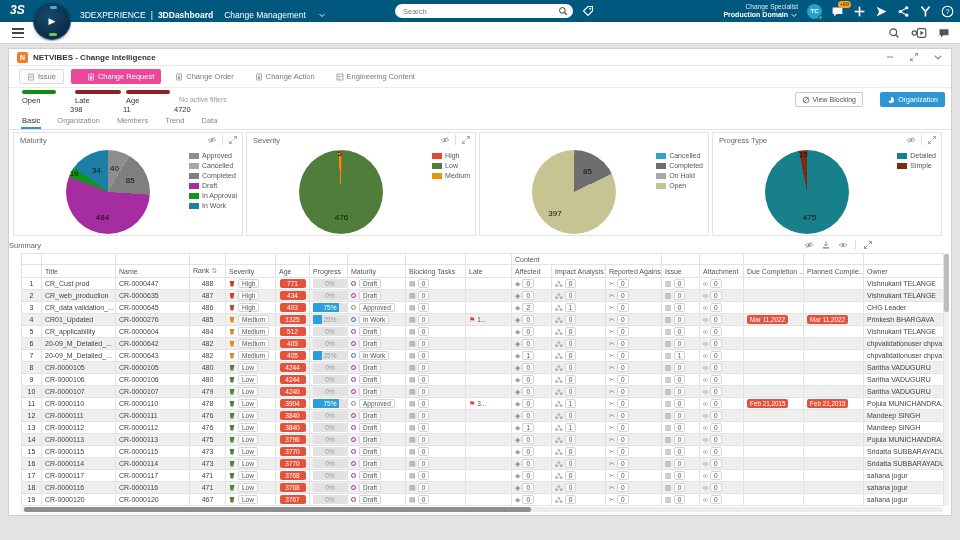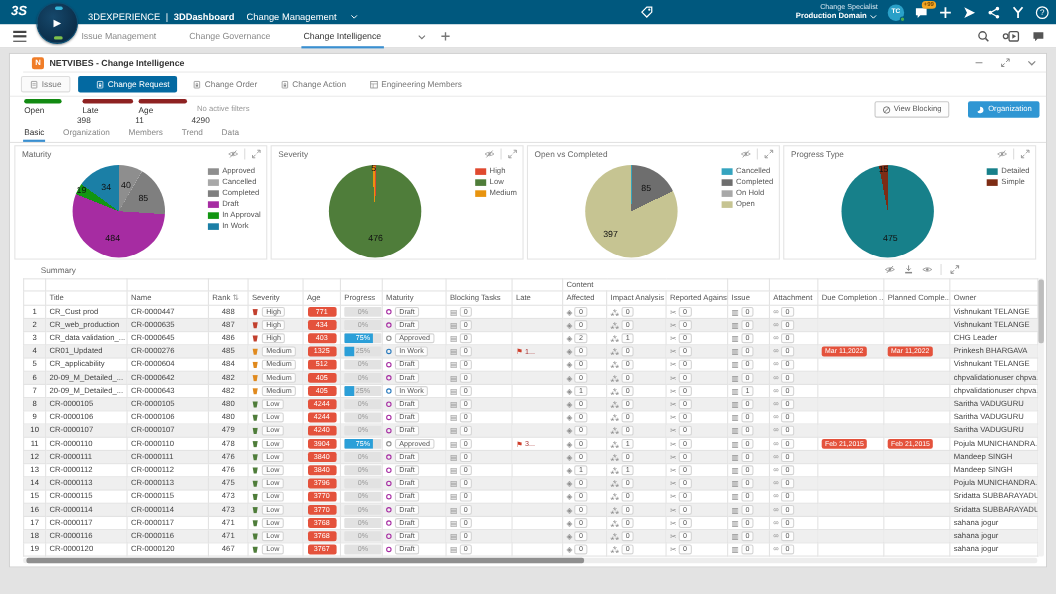--- a/index.html
+++ b/index.html
@@ -40,31 +40,31 @@
   .tabstrip { position:absolute; left:72px; top:0; height:22px; display:flex; align-items:stretch; gap:26px; }
   .ttab { font-size:8px; color:#8a8a8a; display:flex; align-items:center; border-bottom:2px solid transparent; padding:0 2px; white-space:nowrap; }
   .ttab.active { color:#333; border-bottom-color:#3a8fd0; }
   .tabextra { display:flex; align-items:center; gap:12px; margin-left:4px; color:#777; }
   .tabextra .gicon { width:10px; height:10px; color:#777; }
   .tabbar-right { position:absolute; right:10px; top:0; height:22px; display:flex; align-items:center; gap:11px; color:#555; }
   .tabbar-right .gicon { width:12px; height:12px; color:#555; }
 
   
   .widget { position:absolute; left:8px; top:48px; width:944px; height:468px; background:#fff; border:1px solid #cfcfcf; }
-  .whead { position:absolute; left:12px; top:0; right:0; height:17px; border-bottom:1px solid #eaeaea; }
+  .whead { position:absolute; left:0; top:0; right:0; height:17px; border-bottom:1px solid #eaeaea; }
   .nvicon { position:absolute; left:8px; top:3px; width:11px; height:11px; background:#f07d28; border-radius:2px; color:#fff; font-size:7px; font-weight:bold; text-align:center; line-height:11px; }
   .wtitle { position:absolute; left:24px; top:4px; font-size:8px; font-weight:bold; color:#333; }
   .whead-ic { position:absolute; right:8px; top:3px; display:flex; gap:14px; color:#888; }
   .whead-ic .gicon { width:10px; height:10px; }
 
   .toolrow { position:absolute; left:0; top:17px; right:0; height:22px; border-bottom:1px solid #ececec; display:flex; align-items:center; padding-left:10px; gap:7px; }
   .typetab { display:flex; align-items:center; gap:3px; height:15px; padding:0 7px; font-size:7.5px; color:#777; border-radius:2px; white-space:nowrap; cursor:pointer; }
   .typetab .gicon { width:8px; height:8px; color:#888; }
   .typetab.boxed { border:1px solid #ddd; background:#fafafa; }
-  .typetab.active { background:#0369a1; color:#fff;padding-left:16px; }
+  .typetab.active { background:#ec4899; color:#fff;padding-left:16px; }
   .typetab.active .gicon { color:#fff; }
 
   .kpirow { position:absolute; left:0; top:39px; right:0; height:25px; }
   .kpi { position:absolute; top:2px; }
   .kpi .bar { height:4px; border-radius:2px; margin-bottom:2px; }
   .kpi .kl { font-size:7.5px; color:#333; }
   .kpi .kv { font-size:7.5px; color:#333;margin-left:48px; }
   .nofilters { position:absolute; left:170px; top:8px; font-size:7px; color:#999; }
   .btn-vb { position:absolute; right:88px; top:4px; height:15px; border:1px solid #c9c9c9; background:#fdfdfd; border-radius:2px; display:flex; align-items:center; gap:3px; padding:0 6px; font-size:7px; color:#555; cursor:pointer; }
   .btn-vb .gicon { width:8px; height:8px; color:#666; }
@@ -83,21 +83,21 @@
   .card-ic .gicon { width:10px; height:10px; }
   .card-ic .vsep { width:1px; height:10px; background:#ddd; }
   .pie { position:absolute; left:52px; top:17px; border-radius:50%; }
   .pie-label { position:absolute; transform:translate(-50%,-50%); font-size:8px; color:#111; }
   .legend { position:absolute; right:5px; top:18px; }
   .leg-item { display:flex; align-items:center; gap:3px; height:9px; margin-bottom:1px; }
   .leg-sw { width:10px; height:6px; flex:none; }
   .leg-tx { font-size:7px; color:#555; white-space:nowrap; }
 
   .sumbar { position:absolute; left:0; top:190px; right:0; height:14px; }
-  .sumtitle { position:absolute; left:28px; top:2px; font-size:7.5px; color:#666; }
+  .sumtitle { position:absolute; left:0; top:2px; font-size:7.5px; color:#666; }
   .sum-ic { position:absolute; right:78px; top:1px; display:flex; align-items:center; gap:7px; color:#888; }
   .sum-ic .gicon { width:10px; height:10px; }
   .sum-ic .vsep { width:1px; height:10px; background:#ddd; }
 
   table.grid { position:absolute; left:12px; top:204px; width:922px; border-collapse:collapse; table-layout:fixed; }
   table.grid th, table.grid td { border:1px solid #e3e3e3; font-weight:normal; overflow:hidden; white-space:nowrap; }
   table.grid thead th { font-size:7px; color:#555; background:#fff; text-align:left; padding:0 3px; height:13px; }
   table.grid thead tr.grp th { height:11px; }
   table.grid td { font-size:7px; color:#444; height:12px; padding:0 3px; }
   tr.even td { background:#efefef; }
@@ -138,20 +138,29 @@
     <span>|</span>
     <span class="brand-b">3DDashboard</span>
     <span class="appmenu">
       <span>Change Management</span>
       <span class="chev gicon">
           <svg viewBox="0 0 16 16">
             <path d="M3 6 L8 11 L13 6" fill="none" stroke="currentColor" stroke-width="1.8"></path>
           </svg>
         </span>
     </span>
+  </div>
+  <div class="searchpill">
+    <input type="text" placeholder="Search" style="">
+    <span class="sic">
+        <svg viewBox="0 0 16 16">
+          <circle cx="7" cy="7" r="4.5" fill="none" stroke="currentColor" stroke-width="1.6"></circle>
+          <line x1="10.5" y1="10.5" x2="14" y2="14" stroke="currentColor" stroke-width="1.8"></line>
+        </svg>
+      </span>
   </div>
   <span class="tagic gicon">
       <svg viewBox="0 0 16 16">
         <path d="M2 8 L8 2 H14 V8 L8 14 Z" fill="none" stroke="currentColor" stroke-width="1.5"></path>
         <circle cx="11" cy="5" r="1.3" fill="currentColor"></circle>
       </svg>
     </span>
   <div class="topright">
     <div class="rolebox">
       <div class="r1">Change Specialist</div>
@@ -209,38 +218,20 @@
       </span>
   </div>
 </div>
 
 <div class="tabbar">
   <span class="burger">
       <i></i>
       <i></i>
       <i></i>
     </span>
-  <div class="tabstrip" id="tabstrip">
-      <span class="ttab">Issue Management</span>
-      <span class="ttab">Change Governance</span>
-      <span class="ttab active">Change Intelligence</span>
-      <span class="tabextra">
-        <span class="gicon" style="width: 9px; height: 9px;">
-          <svg viewBox="0 0 16 16">
-            <path d="M3 6 L8 11 L13 6" fill="none" stroke="currentColor" stroke-width="1.8"></path>
-          </svg>
-        </span>
-        <span class="gicon" style="width: 10px; height: 10px;">
-          <svg viewBox="0 0 16 16">
-            <line x1="8" y1="2" x2="8" y2="14" stroke="currentColor" stroke-width="2"></line>
-            <line x1="2" y1="8" x2="14" y2="8" stroke="currentColor" stroke-width="2"></line>
-          </svg>
-        </span>
-      </span>
-    </div>
   <div class="tabbar-right">
     <span class="gicon">
         <svg viewBox="0 0 16 16">
           <circle cx="7" cy="7" r="4.5" fill="none" stroke="currentColor" stroke-width="1.6"></circle>
           <line x1="10.5" y1="10.5" x2="14" y2="14" stroke="currentColor" stroke-width="1.8"></line>
         </svg>
       </span>
     <span class="gicon" style="width:16px;">
         <svg viewBox="0 0 18 14">
           <circle cx="3.5" cy="7" r="2.5" fill="none" stroke="currentColor" stroke-width="1.4"></circle>
@@ -321,40 +312,40 @@
         <span>Change Action</span>
       </span>
       <span class="typetab">
         <span class="gicon">
           <svg viewBox="0 0 16 16">
             <rect x="2" y="2" width="12" height="12" fill="none" stroke="currentColor" stroke-width="1.4"></rect>
             <line x1="2" y1="6.5" x2="14" y2="6.5" stroke="currentColor" stroke-width="1.1"></line>
             <line x1="6.5" y1="6.5" x2="6.5" y2="14" stroke="currentColor" stroke-width="1.1"></line>
           </svg>
         </span>
-        <span>Engineering Members</span>
+        <span>Engineering Content</span>
       </span>
     </div>
 
   <div class="kpirow">
     <div id="kpis">
         <div class="kpi" style="left: 13px;">
           <div class="bar" style="width: 34px; background: rgb(18, 138, 18);"></div>
           <div class="kl">Open</div>
           <div class="kv">398</div>
         </div>
         <div class="kpi" style="left: 66px;">
           <div class="bar" style="width: 46px; background: rgb(142, 34, 34);"></div>
           <div class="kl">Late</div>
           <div class="kv">11</div>
         </div>
         <div class="kpi" style="left: 117px;">
           <div class="bar" style="width: 44px; background: rgb(142, 34, 34);"></div>
           <div class="kl">Age</div>
-          <div class="kv">4290</div>
+          <div class="kv">4720</div>
         </div>
       </div>
     <span class="nofilters">No active filters</span>
     <span class="btn-vb">
       <span class="gicon">
           <svg viewBox="0 0 16 16">
             <circle cx="8" cy="8" r="5.8" fill="none" stroke="currentColor" stroke-width="1.6"></circle>
             <line x1="3.8" y1="12.2" x2="12.2" y2="3.8" stroke="currentColor" stroke-width="1.6"></line>
           </svg>
         </span>
@@ -464,38 +455,20 @@
             <span class="leg-sw" style="background: rgb(79, 125, 58);"></span>
             <span class="leg-tx">Low</span>
           </div>
           <div class="leg-item">
             <span class="leg-sw" style="background: rgb(232, 148, 15);"></span>
             <span class="leg-tx">Medium</span>
           </div>
         </div>
       </div>
       <div class="card">
-        <div class="card-h">
-          <span class="card-title">Open vs Completed</span>
-          <div class="card-ic">
-            <span class="gicon">
-              <svg viewBox="0 0 16 16">
-                <path d="M1.5 8 Q8 3 14.5 8 Q8 13 1.5 8 Z" fill="none" stroke="currentColor" stroke-width="1.1"></path>
-                <circle cx="8" cy="8" r="1.8" fill="currentColor"></circle>
-                <line x1="3.5" y1="13" x2="12.5" y2="3" stroke="currentColor" stroke-width="1.3"></line>
-              </svg>
-            </span>
-            <span class="vsep"></span>
-            <span class="gicon">
-              <svg viewBox="0 0 16 16">
-                <path d="M9.5 2.5 h4 v4 M13.5 2.5 L9 7 M6.5 13.5 h-4 v-4 M2.5 13.5 L7 9" fill="none" stroke="currentColor" stroke-width="1.4"></path>
-              </svg>
-            </span>
-          </div>
-        </div>
         <div class="pie" style="width: 84px; height: 84px; background: conic-gradient(rgb(53, 164, 191) 0deg, rgb(53, 164, 191) 0.75deg, rgb(110, 110, 110) 0.75deg, rgb(110, 110, 110) 64.1deg, rgb(198, 196, 146) 64.1deg, rgb(198, 196, 146) 360deg);">
           <span class="pie-label" style="left: 55.5111px; top: 20.7282px;">85</span>
           <span class="pie-label" style="left: 23px; top: 63.3592px;">397</span>
         </div>
         <div class="legend">
           <div class="leg-item">
             <span class="leg-sw" style="background: rgb(53, 164, 191);"></span>
             <span class="leg-tx">Cancelled</span>
           </div>
           <div class="leg-item">

